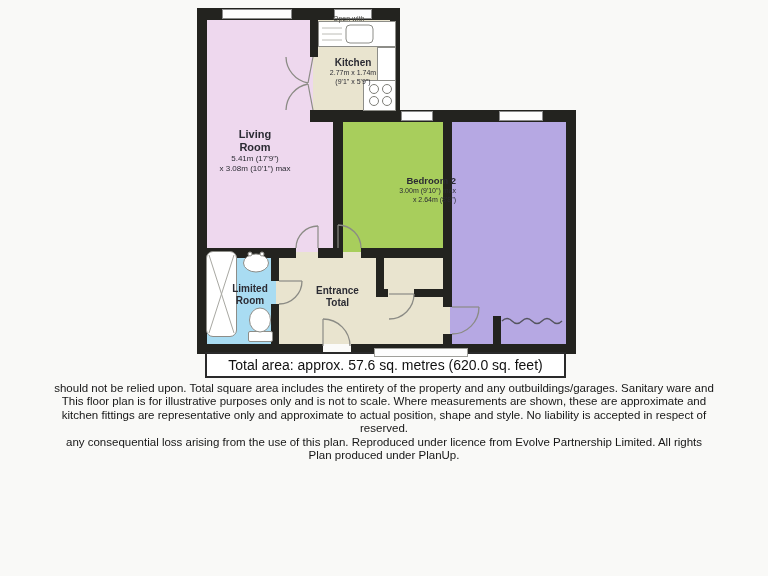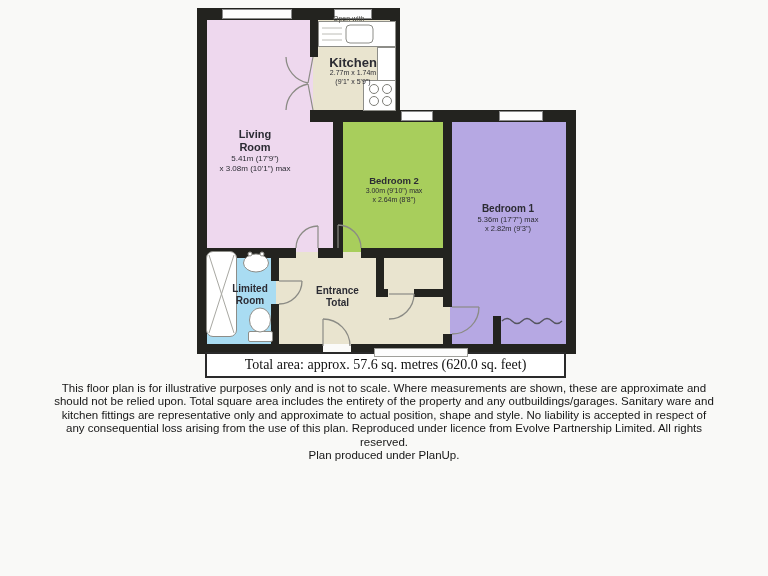--- a/index.html
+++ b/index.html
@@ -22,21 +22,21 @@
   .label{position:absolute;text-align:center;color:#2b2b33;z-index:6;}
   .room-name{font-weight:bold;font-size:10px;line-height:12px;}
   .room-name.big{font-size:11px;line-height:13px;}
   .room-dim{font-size:7.5px;line-height:9px;}
   .room-dim.big{font-size:8px;line-height:10px;}
   .open-with{position:absolute;font-size:7px;color:#4a4a46;z-index:6;}
   #door-svg{position:absolute;left:0;top:0;z-index:5;}
   .total-box{
     position:absolute;left:205px;top:352px;width:361px;height:26px;
     background:#ffffff;border:2px solid #2a2a2a;box-sizing:border-box;
-    text-align:center;font-size:14px;line-height:22px;color:#111111;z-index:7;font-family:Liberation Serif, serif;
+    text-align:center;font-size:14px;line-height:22px;color:#111111;z-index:7;
   }
   .artifact-tab{position:absolute;left:374px;top:348px;width:94px;height:9px;
     background:#fdfdfd;border:1px solid #a0a09b;box-sizing:border-box;z-index:8;}
   .disclaimer{
     position:absolute;left:0;top:382px;width:768px;text-align:center;
     font-size:11.5px;line-height:13.4px;color:#161616;z-index:7;
   }
 </style>
 </head>
 <body>
@@ -131,56 +131,51 @@
   </svg>
 
   <div class="label" style="left:200px;top:128px;width:110px;">
     <div class="room-name big">Living</div>
     <div class="room-name big">Room</div>
     <div class="room-dim big">5.41m (17'9")</div>
     <div class="room-dim big">x 3.08m (10'1") max</div>
   </div>
 
   <div class="label" style="left:318px;top:57px;width:70px;">
-    <div class="room-name" style="font-size:13px;">Kitchen</div>
+    <div class="room-name" style="font-size:10px;">Kitchen</div>
     <div class="room-dim" style="font-size:7px;line-height:8.5px;">2.77m x 1.74m</div>
     <div class="room-dim" style="font-size:7px;line-height:8.5px;">(9'1" x 5'9")</div>
   </div>
 
-  <div class="label" style="left:340px;top:175px;width:108px;">
+  <div class="label" style="left:348px;top:175px;width:108px;text-align:right;">
     <div class="room-name" style="font-size:9.5px;">Bedroom 2</div>
     <div class="room-dim" style="font-size:7px;line-height:8.5px;">3.00m (9'10") max</div>
     <div class="room-dim" style="font-size:7px;line-height:8.5px;">x 2.64m (8'8")</div>
   </div>
 
-  <div class="label" style="left:450px;top:203px;width:116px;">
-    <div class="room-name">Bedroom 1</div>
-    <div class="room-dim">5.36m (17'7") max</div>
-    <div class="room-dim">x 2.82m (9'3")</div>
-  </div>
 
   <div class="label" style="left:210px;top:283px;width:80px;">
     <div class="room-name">Limited</div>
     <div class="room-name">Room</div>
   </div>
 
   <div class="label" style="left:295px;top:285px;width:85px;">
     <div class="room-name">Entrance</div>
     <div class="room-name">Total</div>
   </div>
 
   <div class="open-with" style="left:333px;top:15px;">Open with</div>
 
   <div class="total-box">
     <span>Total area: approx. 57.6 sq. metres (620.0 sq. feet)</span>
   </div>
   <div class="artifact-tab"></div>
 
   <div class="disclaimer">
+    <div>should not be relied upon. Total square area includes the entirety of the property and any outbuildings/garages. Sanitary ware and</div>
     <div>This floor plan is for illustrative purposes only and is not to scale.  Where measurements are shown, these are approximate and</div>
-    <div>should not be relied upon. Total square area includes the entirety of the property and any outbuildings/garages. Sanitary ware and</div>
     <div>kitchen fittings are representative only and approximate to actual position, shape and style.  No liability is accepted in respect of</div>
+    <div>reserved.</div>
     <div>any consequential loss arising from the use of this plan. Reproduced under licence from Evolve Partnership Limited. All rights</div>
-    <div>reserved.</div>
     <div>Plan produced under PlanUp.</div>
   </div>
 
 </div>
 
 </body></html>

